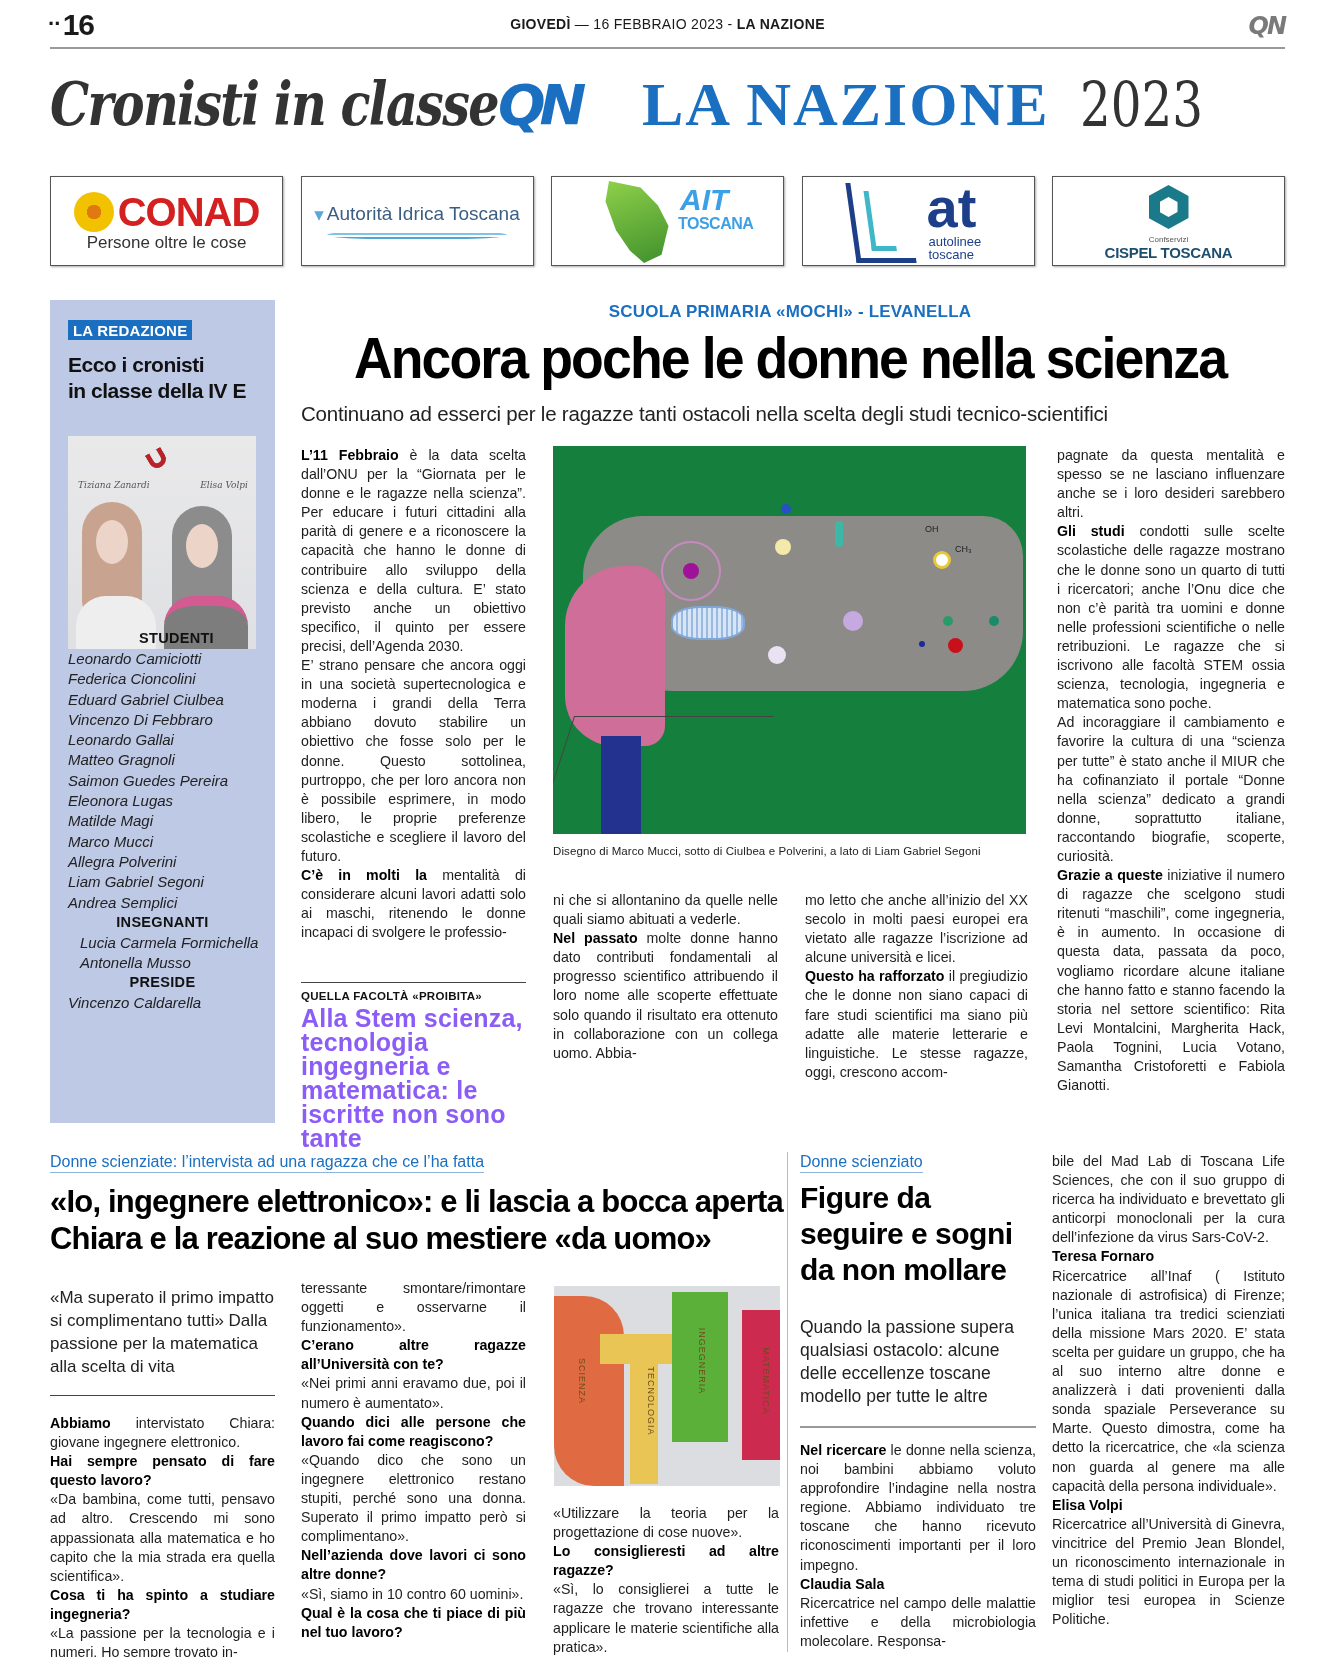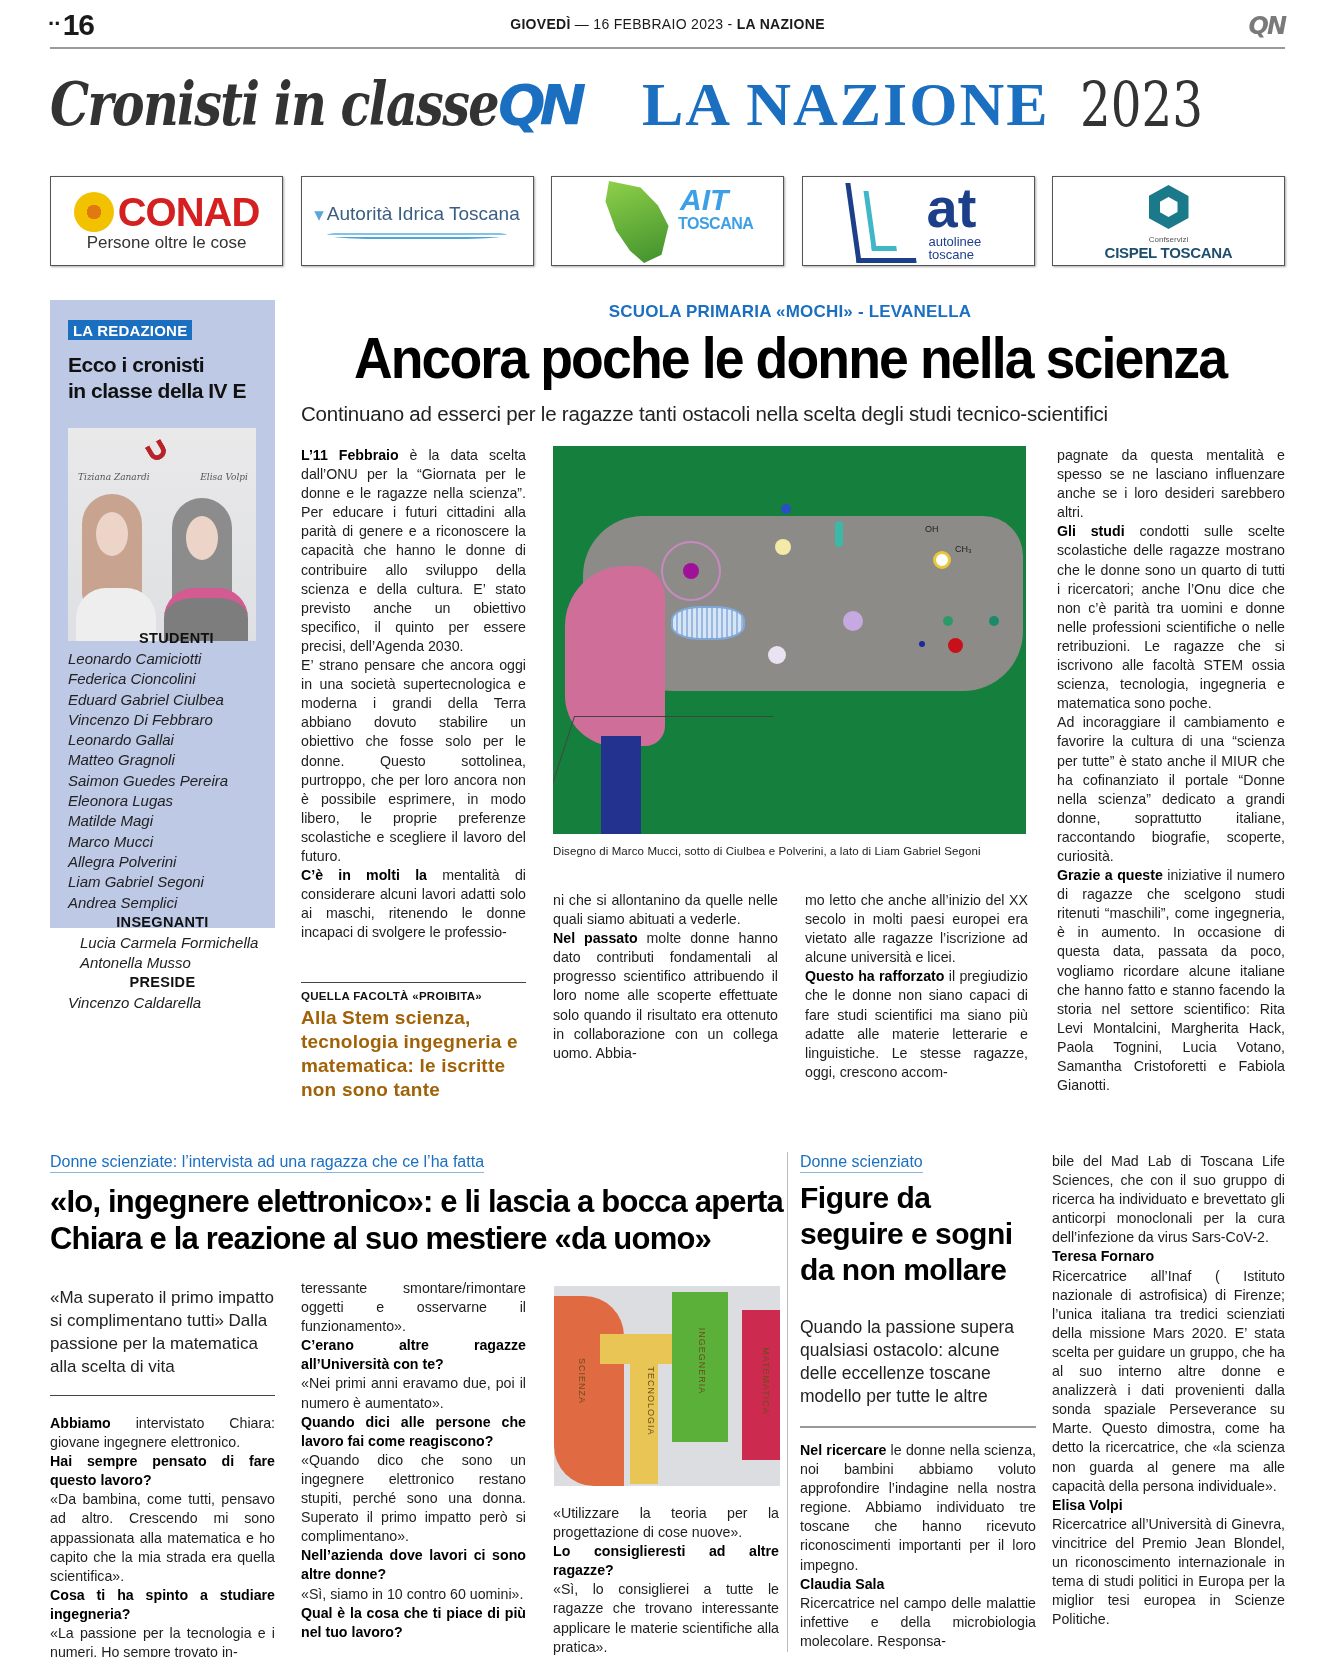--- a/index.html
+++ b/index.html
@@ -35,24 +35,24 @@
   .at-lines { position: absolute; left: 48px; top: 6px; width: 60px; height: 80px; border-left: 5px solid #1d3f8a; border-bottom: 5px solid #1d3f8a; transform: skewX(8deg); }
   .at-lines::after { content: ""; position: absolute; left: 12px; top: 8px; width: 20px; height: 55px; border-left: 5px solid #3fb7c9; border-bottom: 5px solid #3fb7c9; }
   .at-big { position: absolute; left: 124px; top: -2px; font-size: 56px; font-weight: bold; color: #1d3f8a; }
   .at-sub { position: absolute; left: 126px; top: 58px; font-size: 13px; color: #1d3f8a; line-height: 13px; }
   .cispel-icon { width: 40px; height: 44px; background: #1a7a8a; clip-path: polygon(50% 0, 100% 25%, 100% 75%, 50% 100%, 0 75%, 0 25%); position: relative; margin-top: 4px; }
   .cispel-icon::after { content: ""; position: absolute; left: 11px; top: 12px; width: 18px; height: 20px; background: #fff; clip-path: polygon(50% 0, 100% 25%, 100% 75%, 50% 100%, 0 75%, 0 25%); }
   .cispel-small { font-size: 8px; color: #555; margin-top: 6px; }
   .cispel-name { font-size: 15px; font-weight: bold; color: #1e4e6e; letter-spacing: -0.3px; }
 
   
-  .sidebar { left: 50px; top: 300px; width: 225px; height: 628px; background: #bec9e6; }
+  .sidebar { left: 50px; top: 300px; width: 225px; height: 823px; background: #bec9e6; }
   .tag-redazione { position: absolute; left: 18px; top: 20px; background: #1b6fc0; color: #fff; font-weight: bold; font-size: 15px; padding: 2px 5px 1px; letter-spacing: 0.2px; }
   .side-title { position: absolute; left: 18px; top: 52px; font-size: 21px; font-weight: bold; line-height: 26px; letter-spacing: -0.5px; color: #111; }
-  .side-photo { position: absolute; left: 18px; top: 128px; width: 188px; height: 213px; background: linear-gradient(180deg, #e9e9ea 0%, #dfe0e3 100%); overflow: hidden; }
+  .side-photo { position: absolute; left: 18px; top: 136px; width: 188px; height: 213px; background: linear-gradient(180deg, #e9e9ea 0%, #dfe0e3 100%); overflow: hidden; }
   .face { position: absolute; width: 60px; height: 110px; border-radius: 30px 30px 10px 10px; }
   .face.f1 { left: 14px; top: 66px; background: #c8a490; }
   .face.f2 { left: 104px; top: 70px; background: #8c8c8c; }
   .face::after { content: ""; position: absolute; left: 14px; top: 18px; width: 32px; height: 44px; border-radius: 50%; background: #ecd5c8; }
   .body1 { position: absolute; left: 8px; top: 160px; width: 80px; height: 60px; background: #eeeeef; border-radius: 30px 30px 0 0; }
   .body2 { position: absolute; left: 96px; top: 160px; width: 84px; height: 60px; background: #7d7d7d; border-radius: 30px 30px 0 0; border-top: 10px solid #d45a92; }
   .names-script { position: absolute; left: 10px; top: 44px; font-family: "DejaVu Serif", serif; font-style: italic; font-size: 9px; color: #555; width: 170px; display: flex; justify-content: space-between; }
   .magnet { position: absolute; left: 80px; top: 14px; width: 18px; height: 18px; border: 5px solid #b8232a; border-top: none; border-radius: 0 0 12px 12px; transform: rotate(-30deg); }
   .section-h { position: absolute; left: 0; width: 225px; text-align: center; font-weight: bold; font-size: 14.5px; letter-spacing: 0.3px; color: #111; }
   .namelist { position: absolute; left: 18px; font-style: italic; font-size: 15px; line-height: 20.3px; color: #222; }
@@ -73,21 +73,21 @@
   .coat { position: absolute; left: 0; top: 270px; width: 200px; height: 130px; border-left: 1.5px solid #444; border-top: 1.5px solid #444; transform: skewX(-18deg); }
   .atom { position: absolute; left: 108px; top: 95px; width: 60px; height: 60px; border-radius: 50%; border: 2px solid #c78ac0; }
   .atom::after { content: ""; position: absolute; left: 20px; top: 20px; width: 16px; height: 16px; border-radius: 50%; background: #a0119a; }
   .dna { position: absolute; left: 118px; top: 160px; width: 74px; height: 34px; border: 2px solid #7fa8d8; border-radius: 40%; background: repeating-linear-gradient(90deg, #d7e6f7 0 3px, #9bb8de 3px 5px); }
   .dot { position: absolute; width: 10px; height: 10px; border-radius: 50%; }
 
   .hero-caption { left: 553px; top: 845px; font-size: 11.5px; color: #222; letter-spacing: 0.1px; }
 
   .sep-proibita { left: 301px; top: 982px; width: 225px; height: 1px; background: #444; }
   .kicker-black { left: 301px; top: 990px; font-weight: bold; font-size: 11.5px; letter-spacing: 0.3px; color: #111; }
-  .blue-head { left: 301px; top: 1006px; width: 230px; font-weight: bold; font-size: 19px; line-height: 24px; color: #a16207; letter-spacing: 0.2px; }
+  .blue-head { left: 301px; top: 1006px; width: 230px; font-weight: bold; font-size: 25px; line-height: 24px; color: #8b5cf6; letter-spacing: 0.2px; }
 
   
   .bot-kicker-l { left: 50px; top: 1153px; font-size: 16px; color: #1b6fc0; border-bottom: 1.5px solid #8fb4dc; padding-bottom: 1px; }
   .bot-title { left: 50px; top: 1183px; font-weight: bold; font-size: 31px; line-height: 37px; letter-spacing: -0.8px; color: #000; width: 740px; }
   .vrule { left: 787px; top: 1152px; width: 1px; height: 500px; background: #bbb; }
 
   .deck { left: 50px; top: 1286px; width: 225px; font-size: 17px; line-height: 23px; color: #222; }
   .deck-rule { left: 50px; top: 1395px; width: 225px; height: 1px; background: #444; }
 
   .stem-img { left: 554px; top: 1286px; width: 226px; height: 200px; background: #dcdde0; overflow: hidden; }

